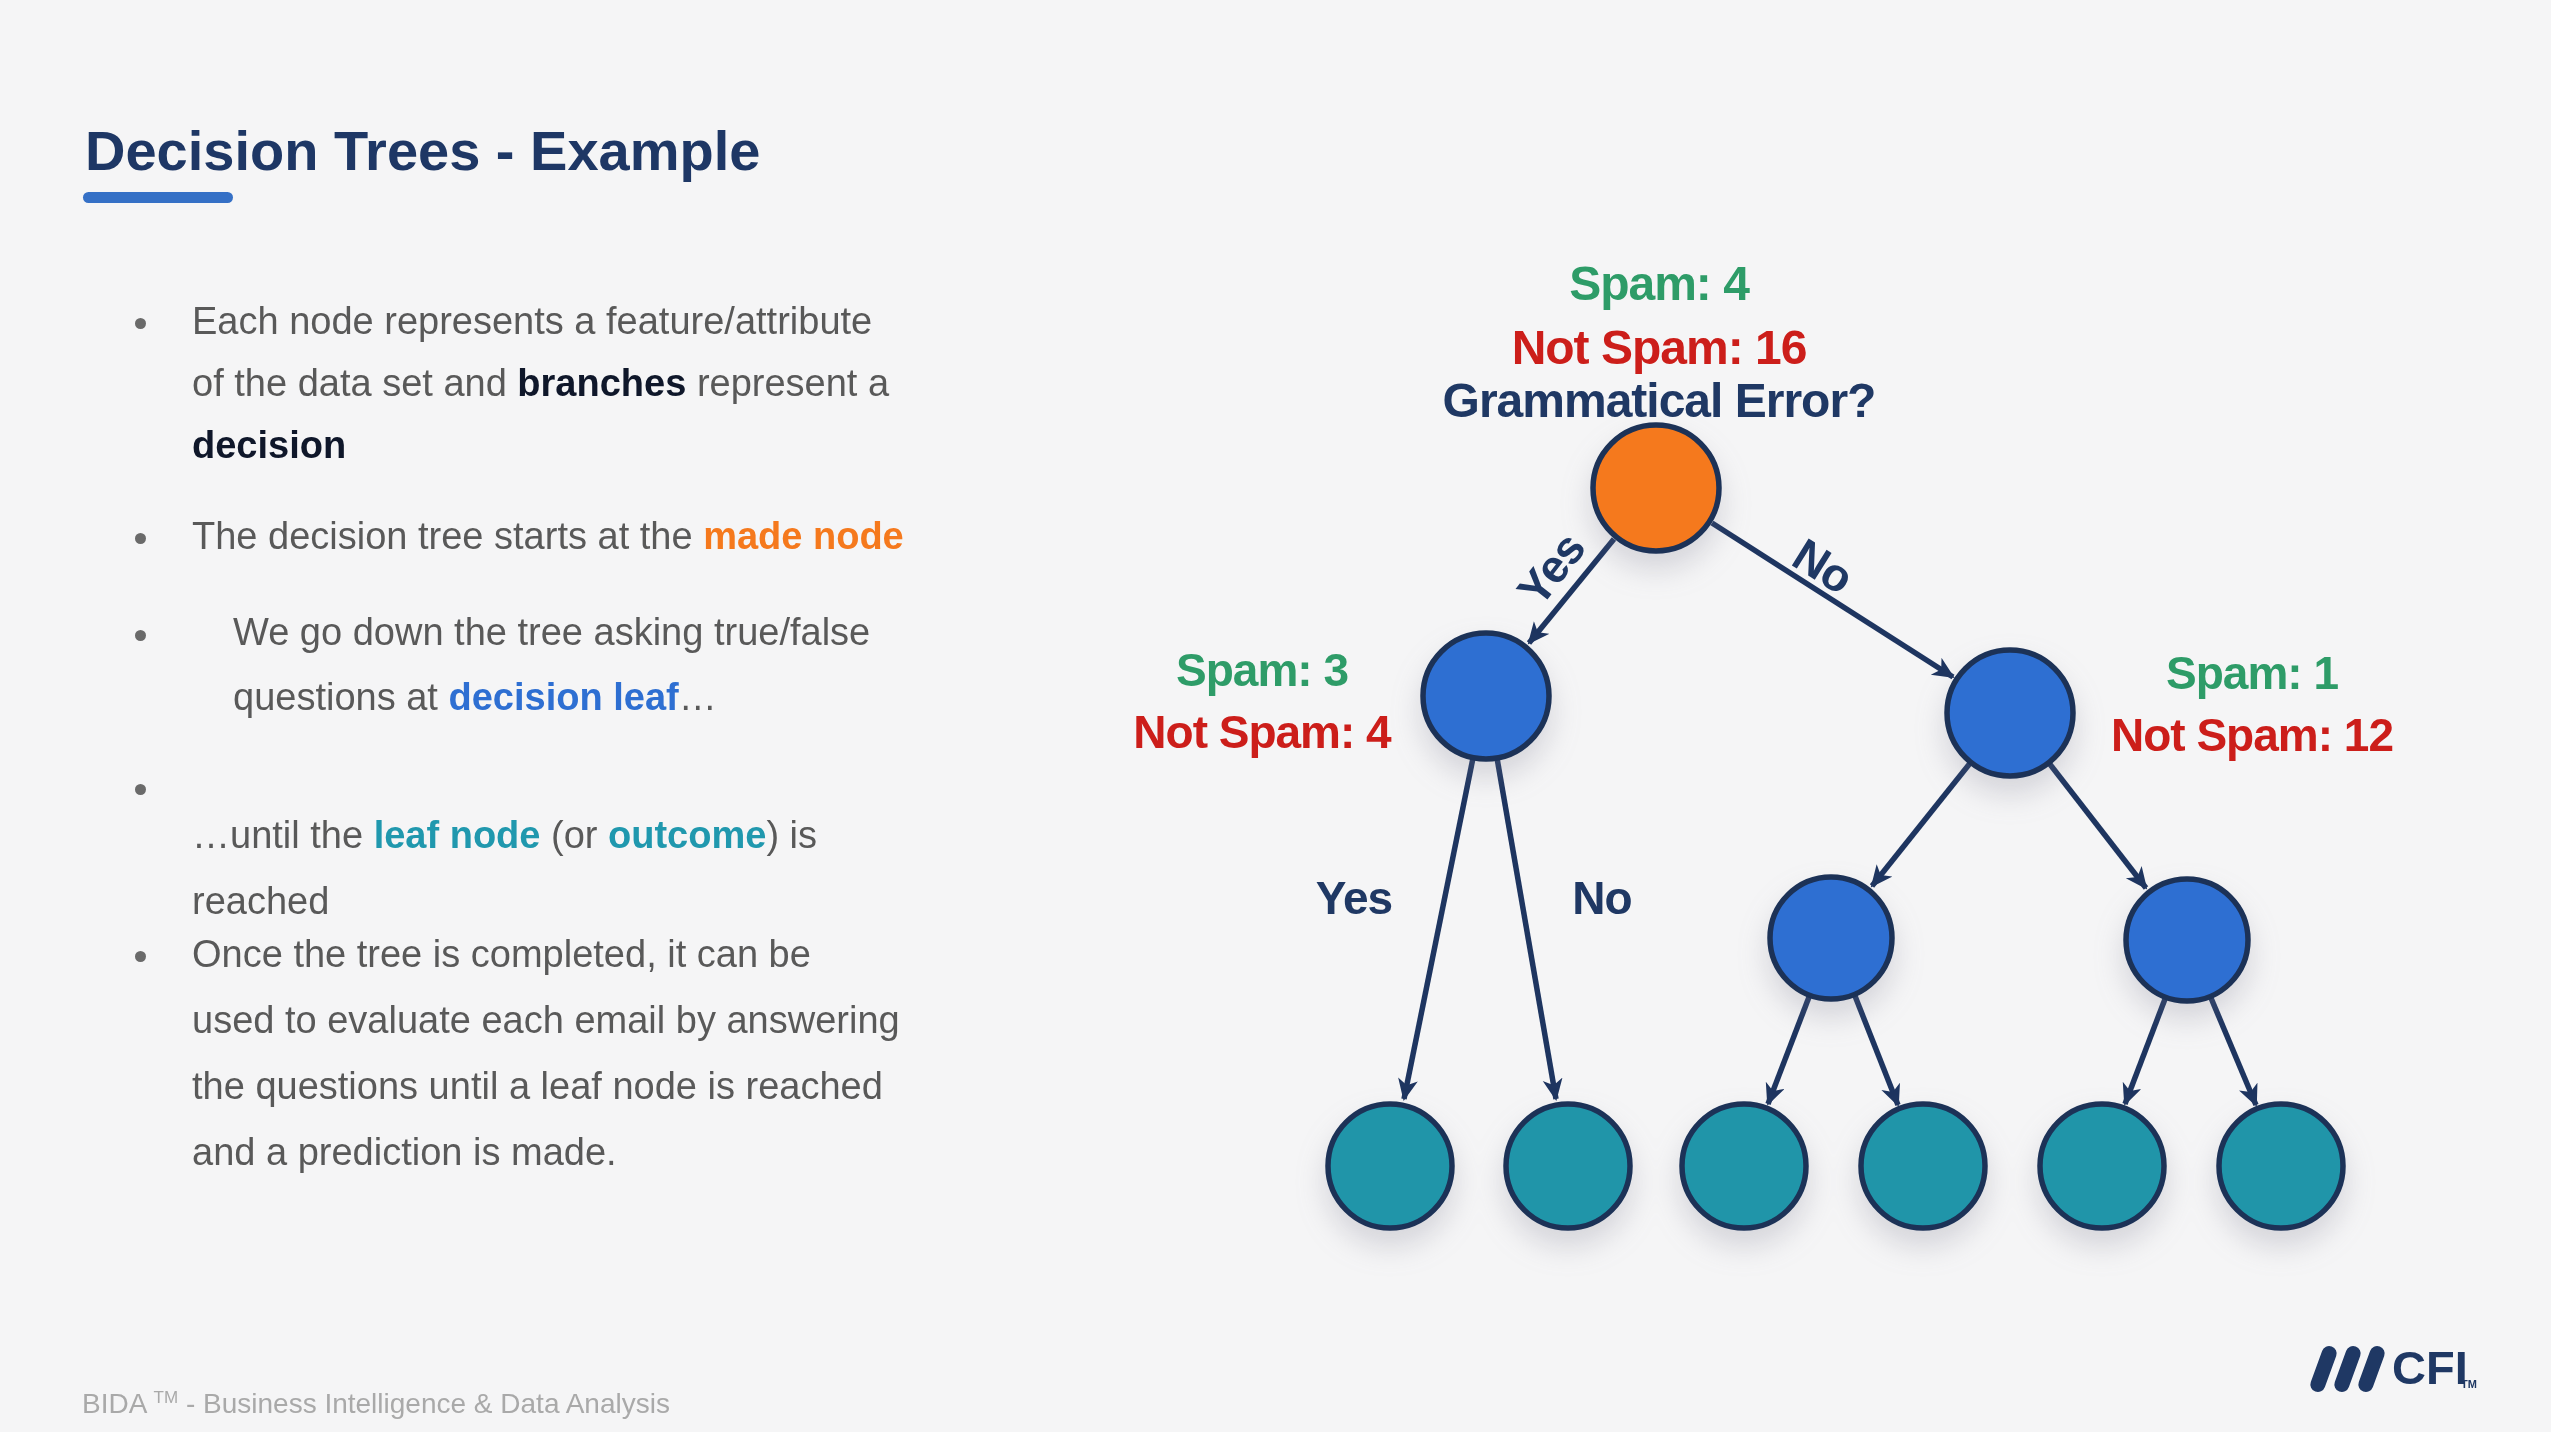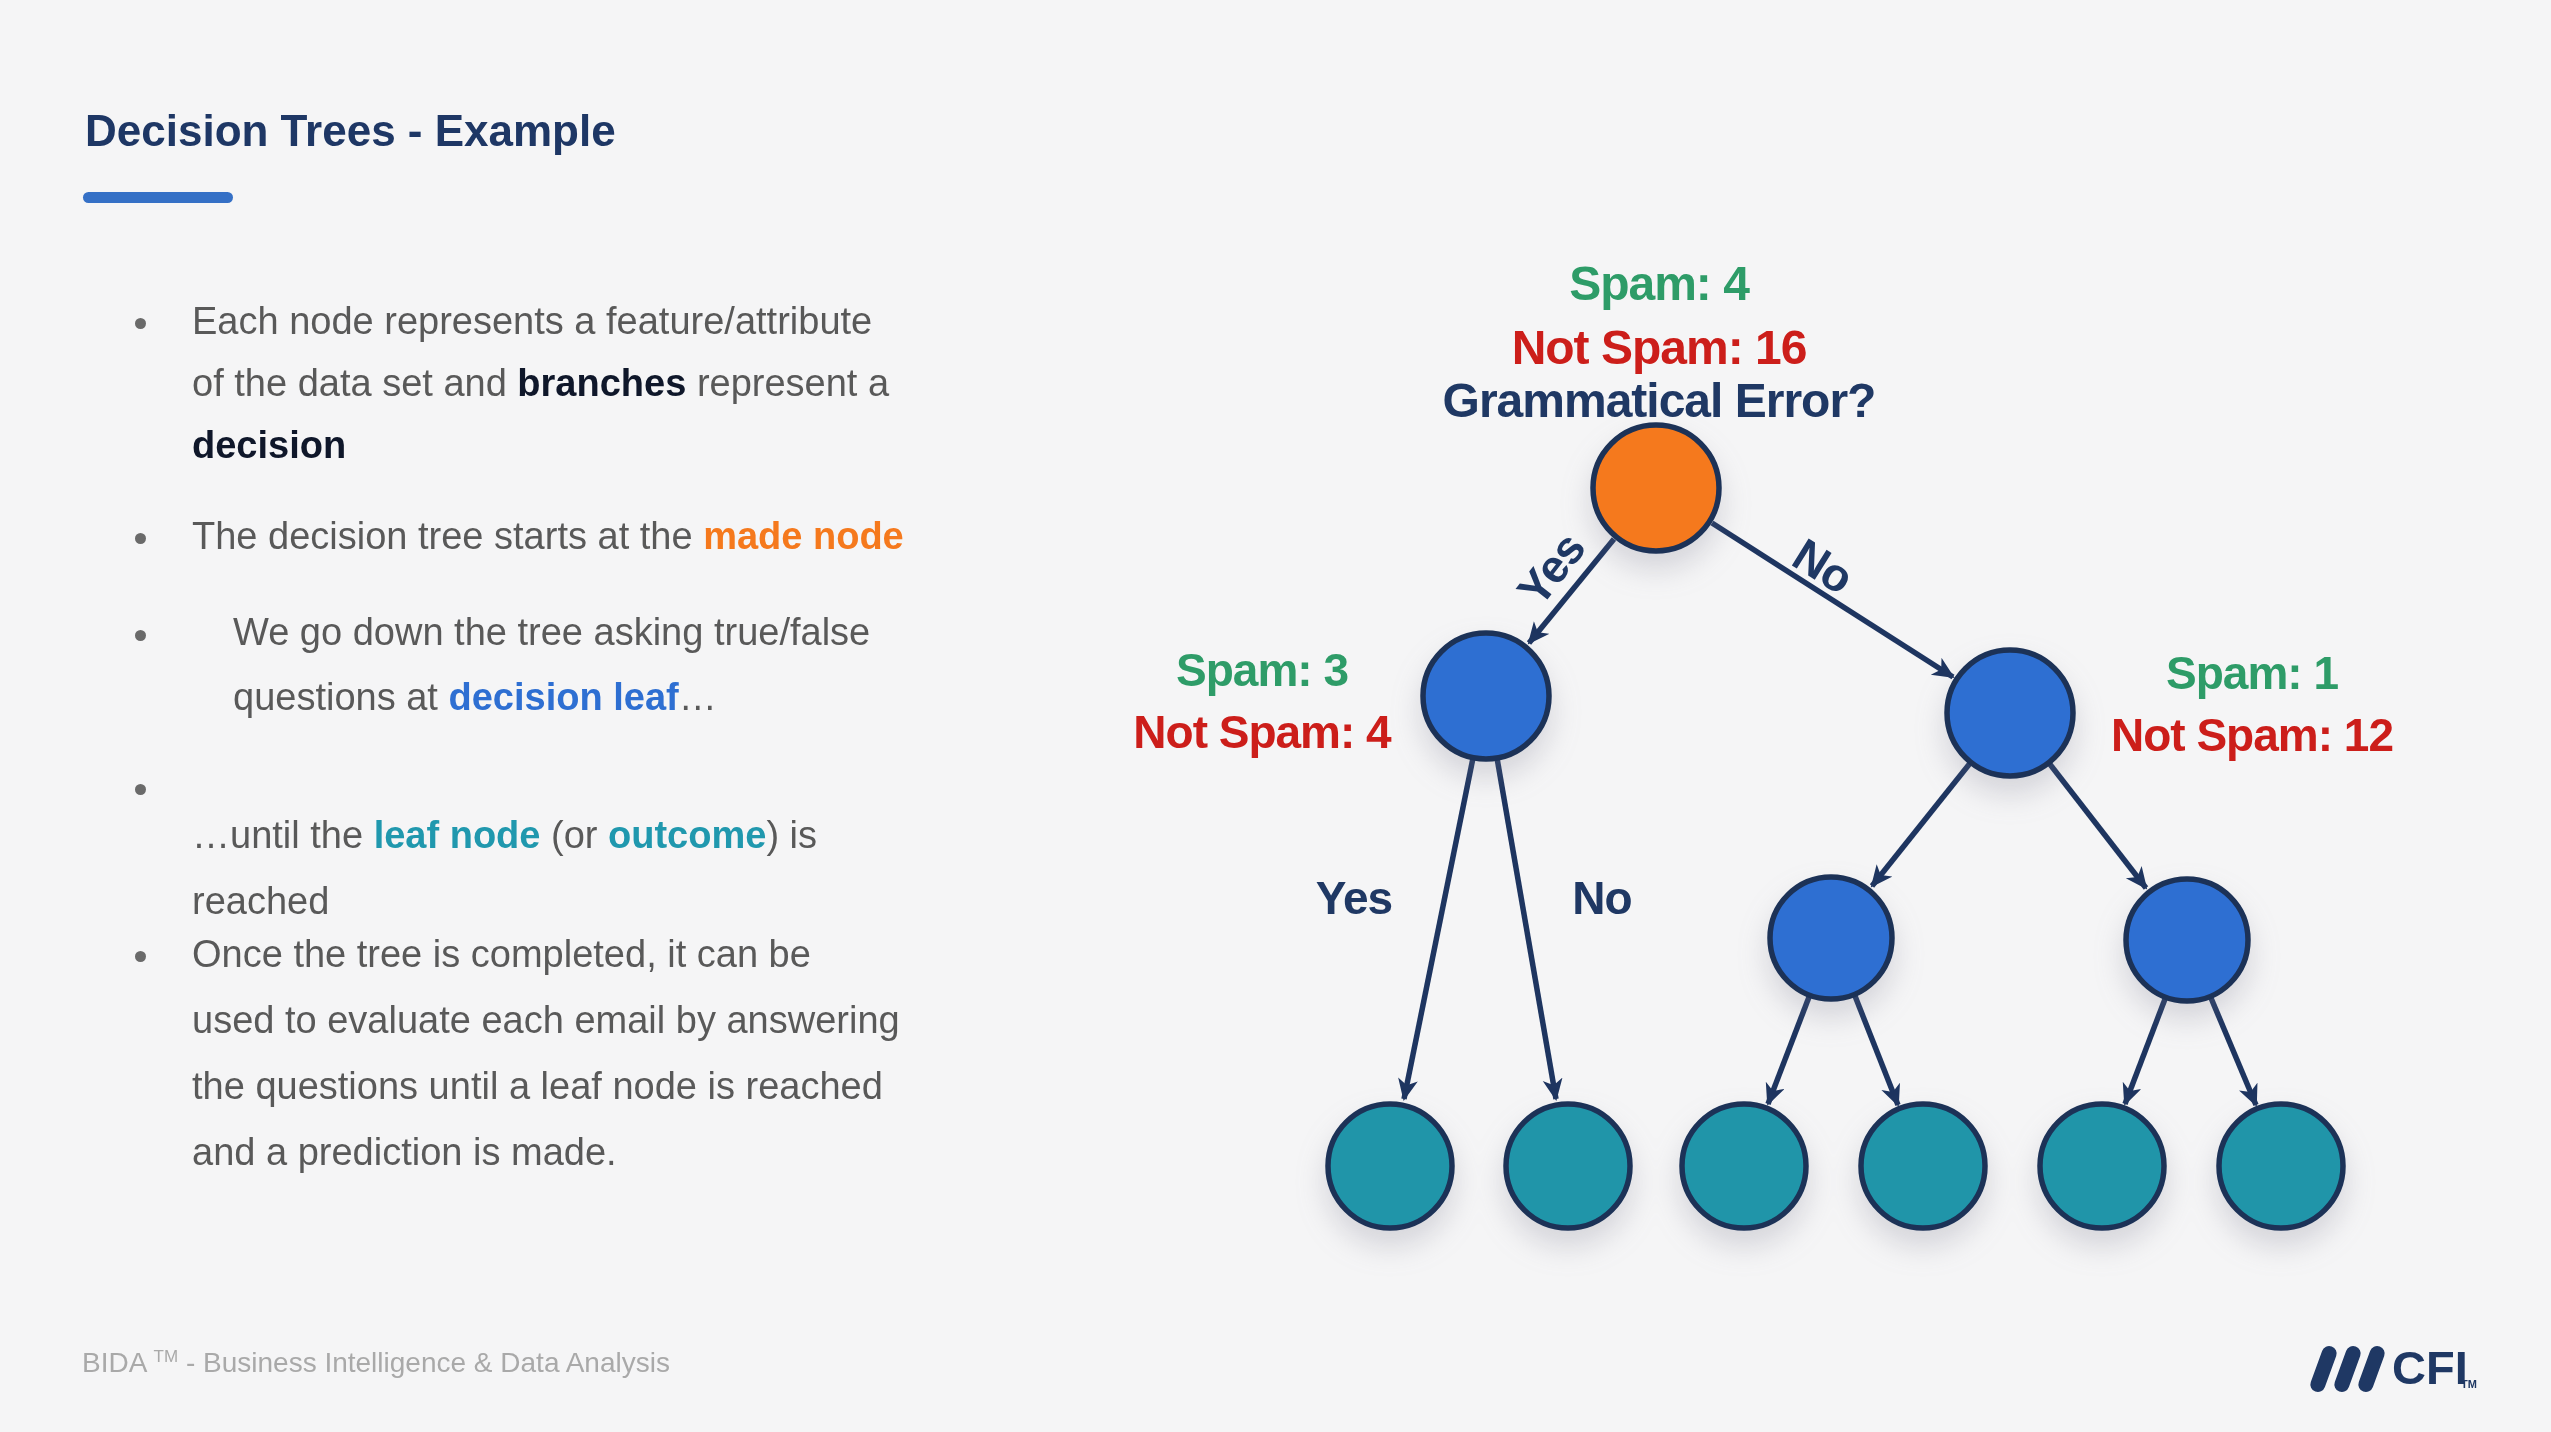--- a/index.html
+++ b/index.html
@@ -1,26 +1,26 @@
 <!DOCTYPE html>
 <html><head>
 <meta charset="utf-8">
 <style>
   html,body{margin:0;padding:0;}
   body{width:2551px;height:1432px;background:#F5F5F6;overflow:hidden;position:relative;
        font-family:"Liberation Sans", sans-serif;}
-  .title{position:absolute;left:85px;top:106px;font-size:44px;font-weight:bold;color:#1E3765;}
+  .title{position:absolute;left:85px;top:118px;font-size:56px;font-weight:bold;color:#1E3765;}
   .underline{position:absolute;left:83px;top:192px;width:150px;height:11px;border-radius:6px;background:#3570C6;}
   .para{position:absolute;left:192px;font-size:38px;color:#595959;white-space:nowrap;}
   .dot{position:absolute;left:135px;width:11px;height:11px;border-radius:50%;background:#6a6a6a;}
   b.nv{color:#0f172a;text-align:center;}
   b.or{color:#F5791D;}
   b.bl{color:#2E6FD2;}
   b.tl{color:#2098AE;}
-  .footer{position:absolute;left:82px;top:1347px;font-size:28px;color:#A9A9A9;}
+  .footer{position:absolute;left:82px;top:1388px;font-size:28px;color:#A9A9A9;}
   .footer sup{font-size:17px;}
   svg{position:absolute;left:0;top:0;}
 </style>
 </head>
 <body>
   <div class="title">Decision Trees - Example</div>
   <div class="underline"></div>
 
   <div class="para" style="top:290px;line-height:62px;">Each node represents a feature/attribute<br>of the data set and <b class="nv">branches</b> represent a<br><b class="nv">decision</b></div>
   <div class="dot" style="top:318px;"></div>

